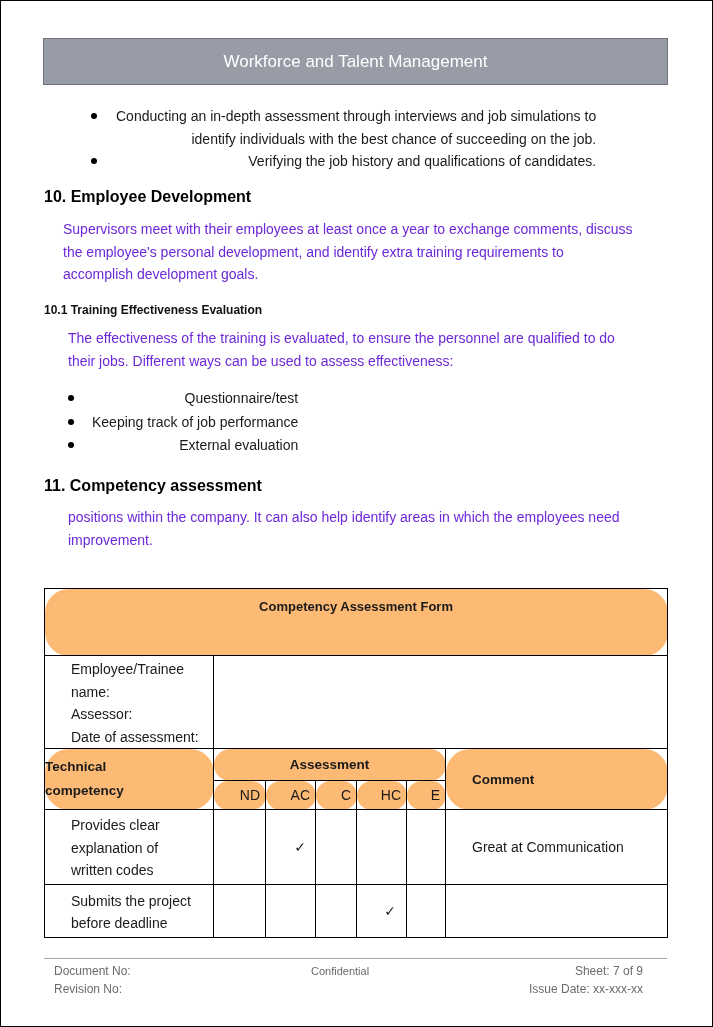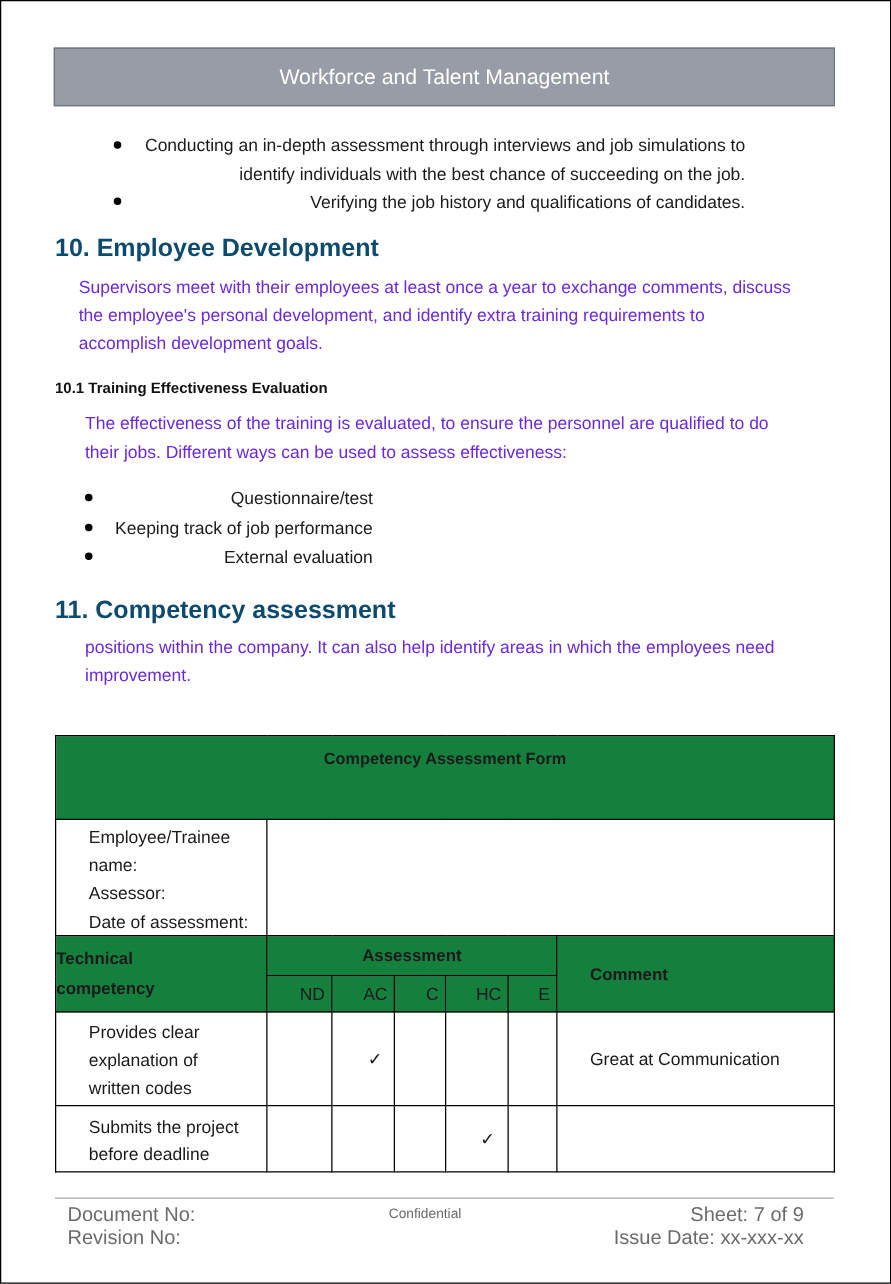--- a/index.html
+++ b/index.html
@@ -14,37 +14,37 @@
       background: #979ca6; border: 1px solid #6f737a;
       display: flex; align-items: center; justify-content: center;
       color: #ffffff; font-weight: normal; font-size: 17px;
     }
     .txt { position: absolute; font-size: 14px; line-height: 22.5px; color: #6d28d9; }
     .bullet-list { position: absolute; margin: 0; padding: 0; list-style: none; font-size: 14px; text-align: right; }
     .bullet-list li { position: relative; line-height: 22.5px; }
     .bullet-list li .dot {
       position: absolute; width: 6px; height: 6px; border-radius: 50%; background: #000; top: 8px;
     }
-    .h1 { position: absolute; font-weight: bold; font-size: 20px; color: #0c4a6e; }
+    .h1 { position: absolute; font-weight: bold; font-size: 16px; color: #000000; }
     .h2 { position: absolute; font-weight: bold; font-size: 12px; color: #111; }
 
     table.form {
       position: absolute; left: 43px; top: 587px; width: 623px;
       border-collapse: collapse; font-size: 14px; table-layout: fixed;
     }
     table.form td { border: 1px solid #000; padding: 0; vertical-align: middle; }
-    .gray { background: #15803d; }
+    .gray { background: #fdba74; border-radius: 24px; }
     .title-cell { height: 56px; text-align: center; font-weight: bold; font-size: 13px; vertical-align: top !important; padding-top: 10px !important; }
     .label-cell { padding: 2px 8px 0 26px !important; line-height: 22.5px; }
     .th-bold { font-weight: bold; font-size: 13.5px; }
     .sub { text-align: right; padding-right: 5px !important; height: 28px; }
     .check { text-align: center; font-size: 14px; }
 
     .footer-line { position: absolute; left: 43px; top: 957px; width: 623px; height: 1px; background: #a6a6a6; }
-    .foot { position: absolute; font-size: 16px; color: #6b6b6b; }
+    .foot { position: absolute; font-size: 12px; color: #6b6b6b; }
   </style>
 </head>
 <body>
 
 <div class="page">
 
   <div class="banner">
     <span>Workforce and Talent Management</span>
   </div>
 

